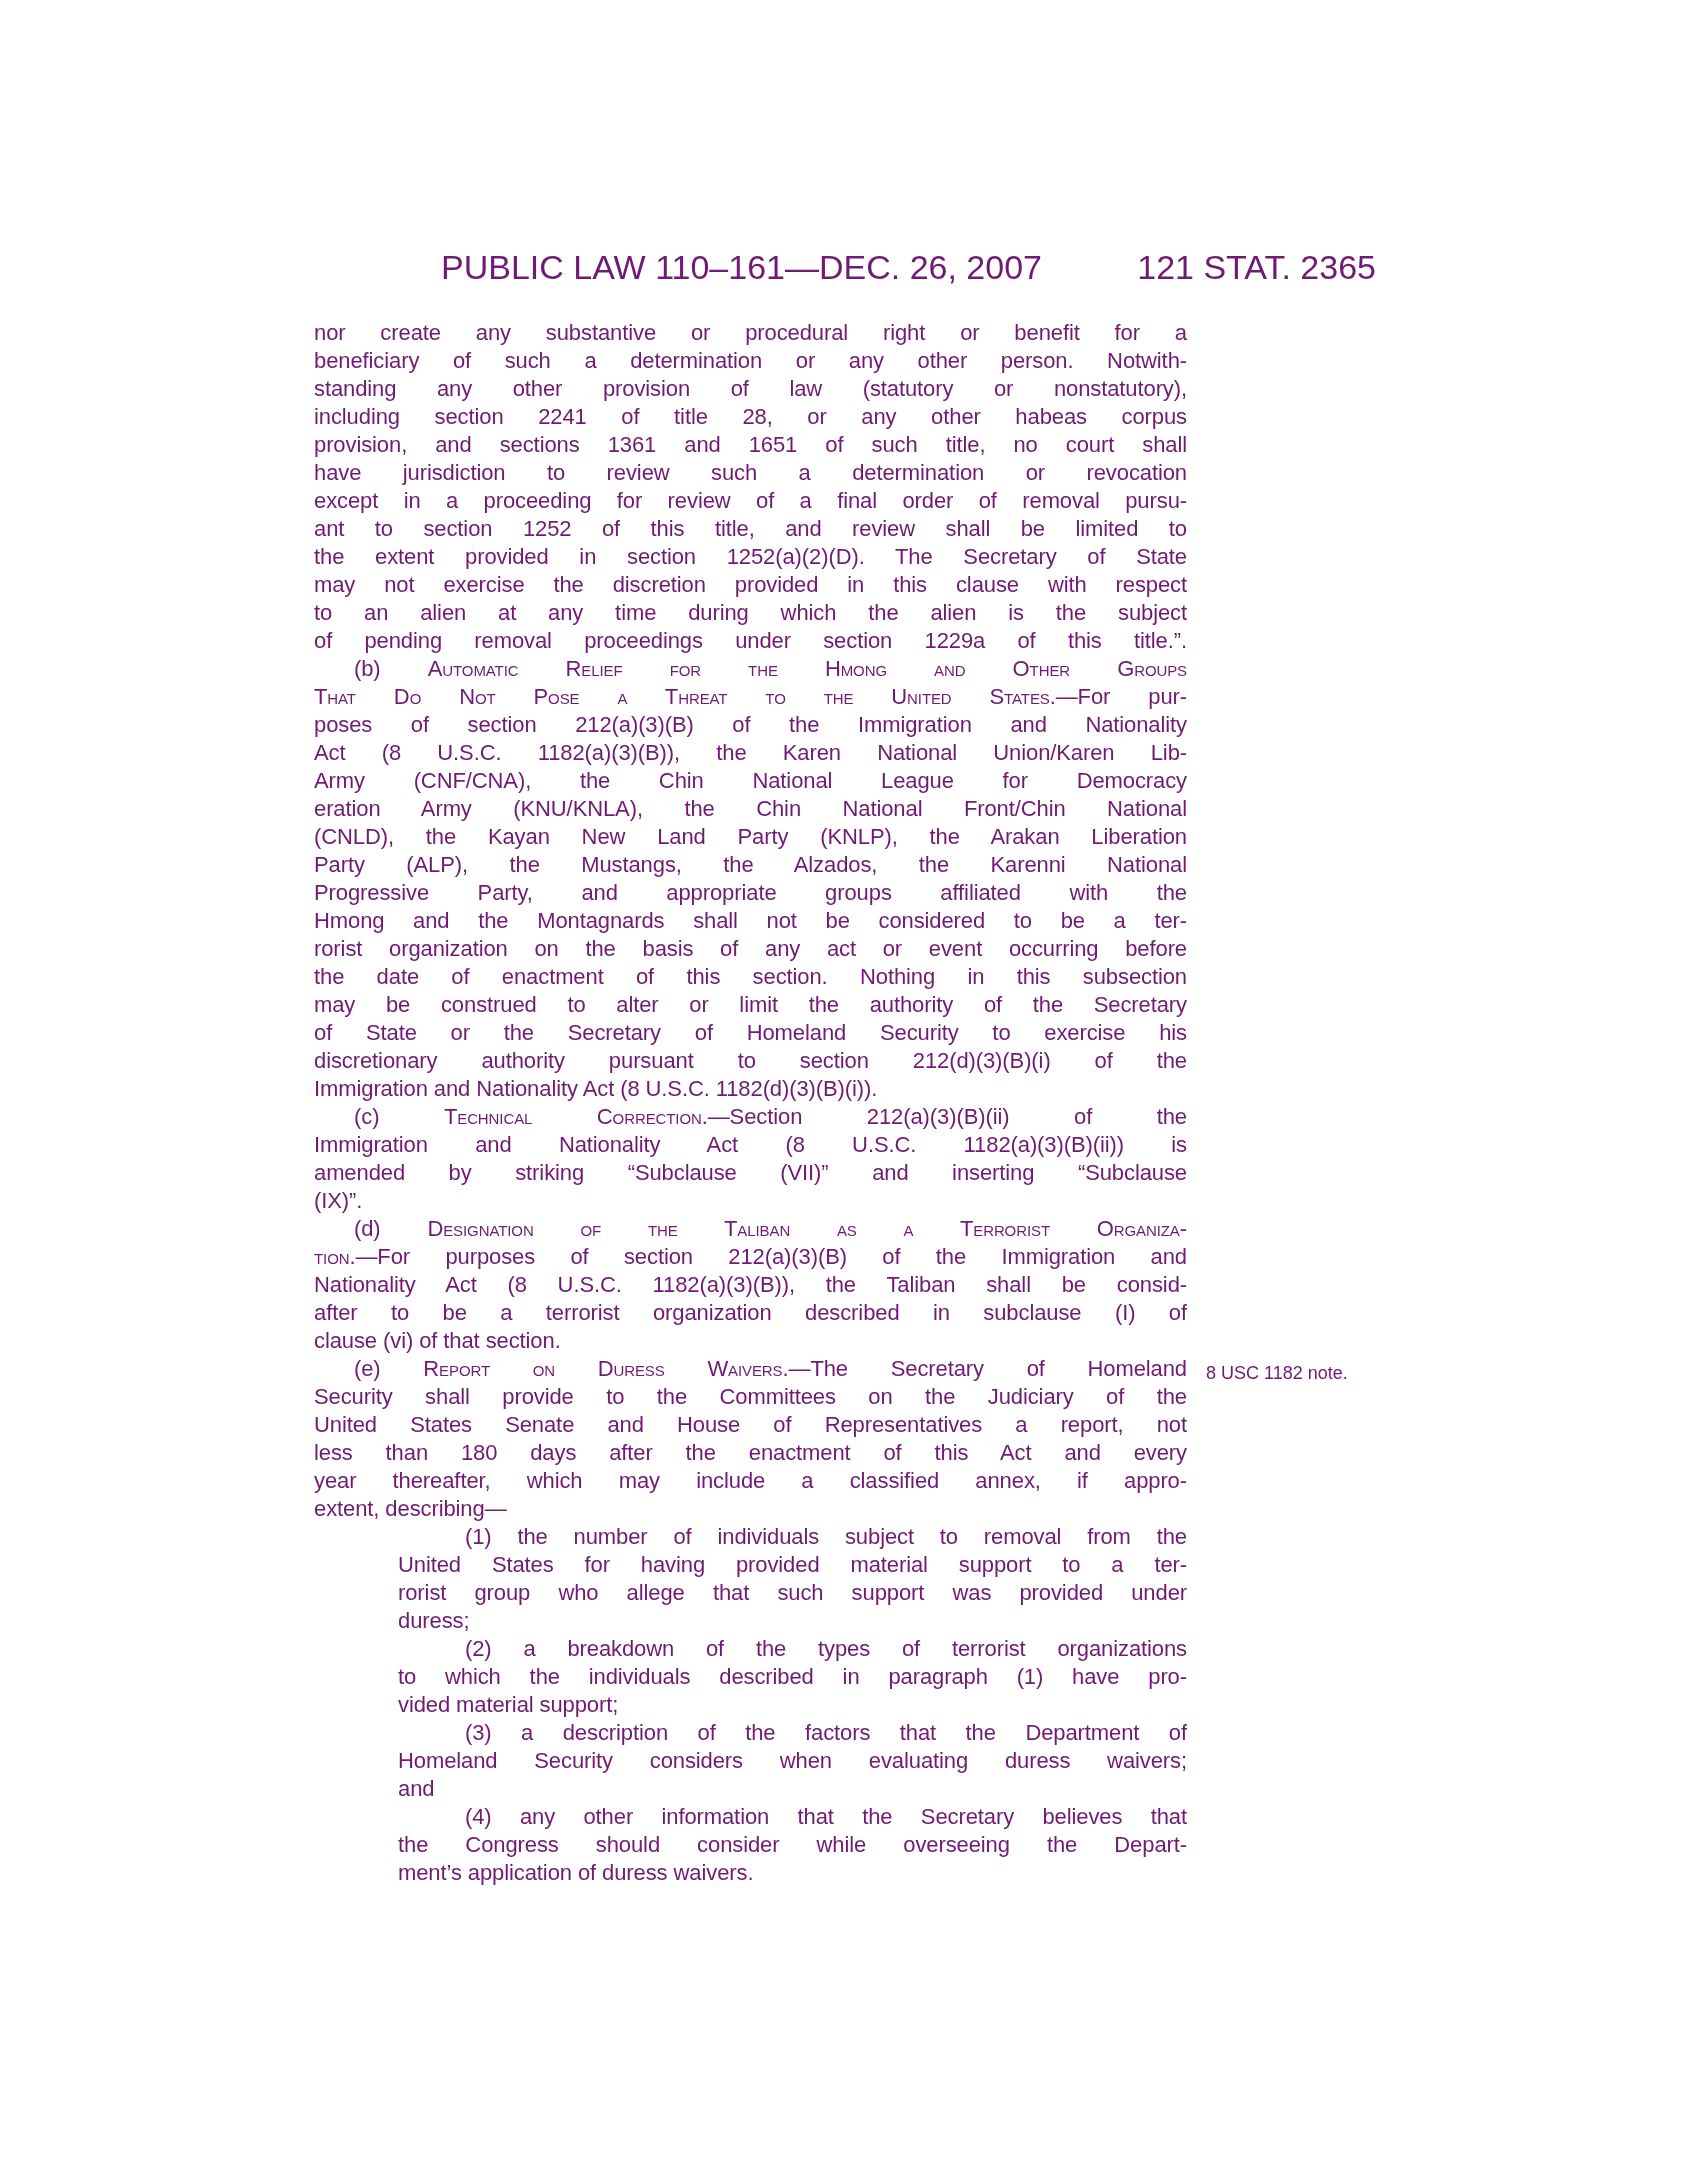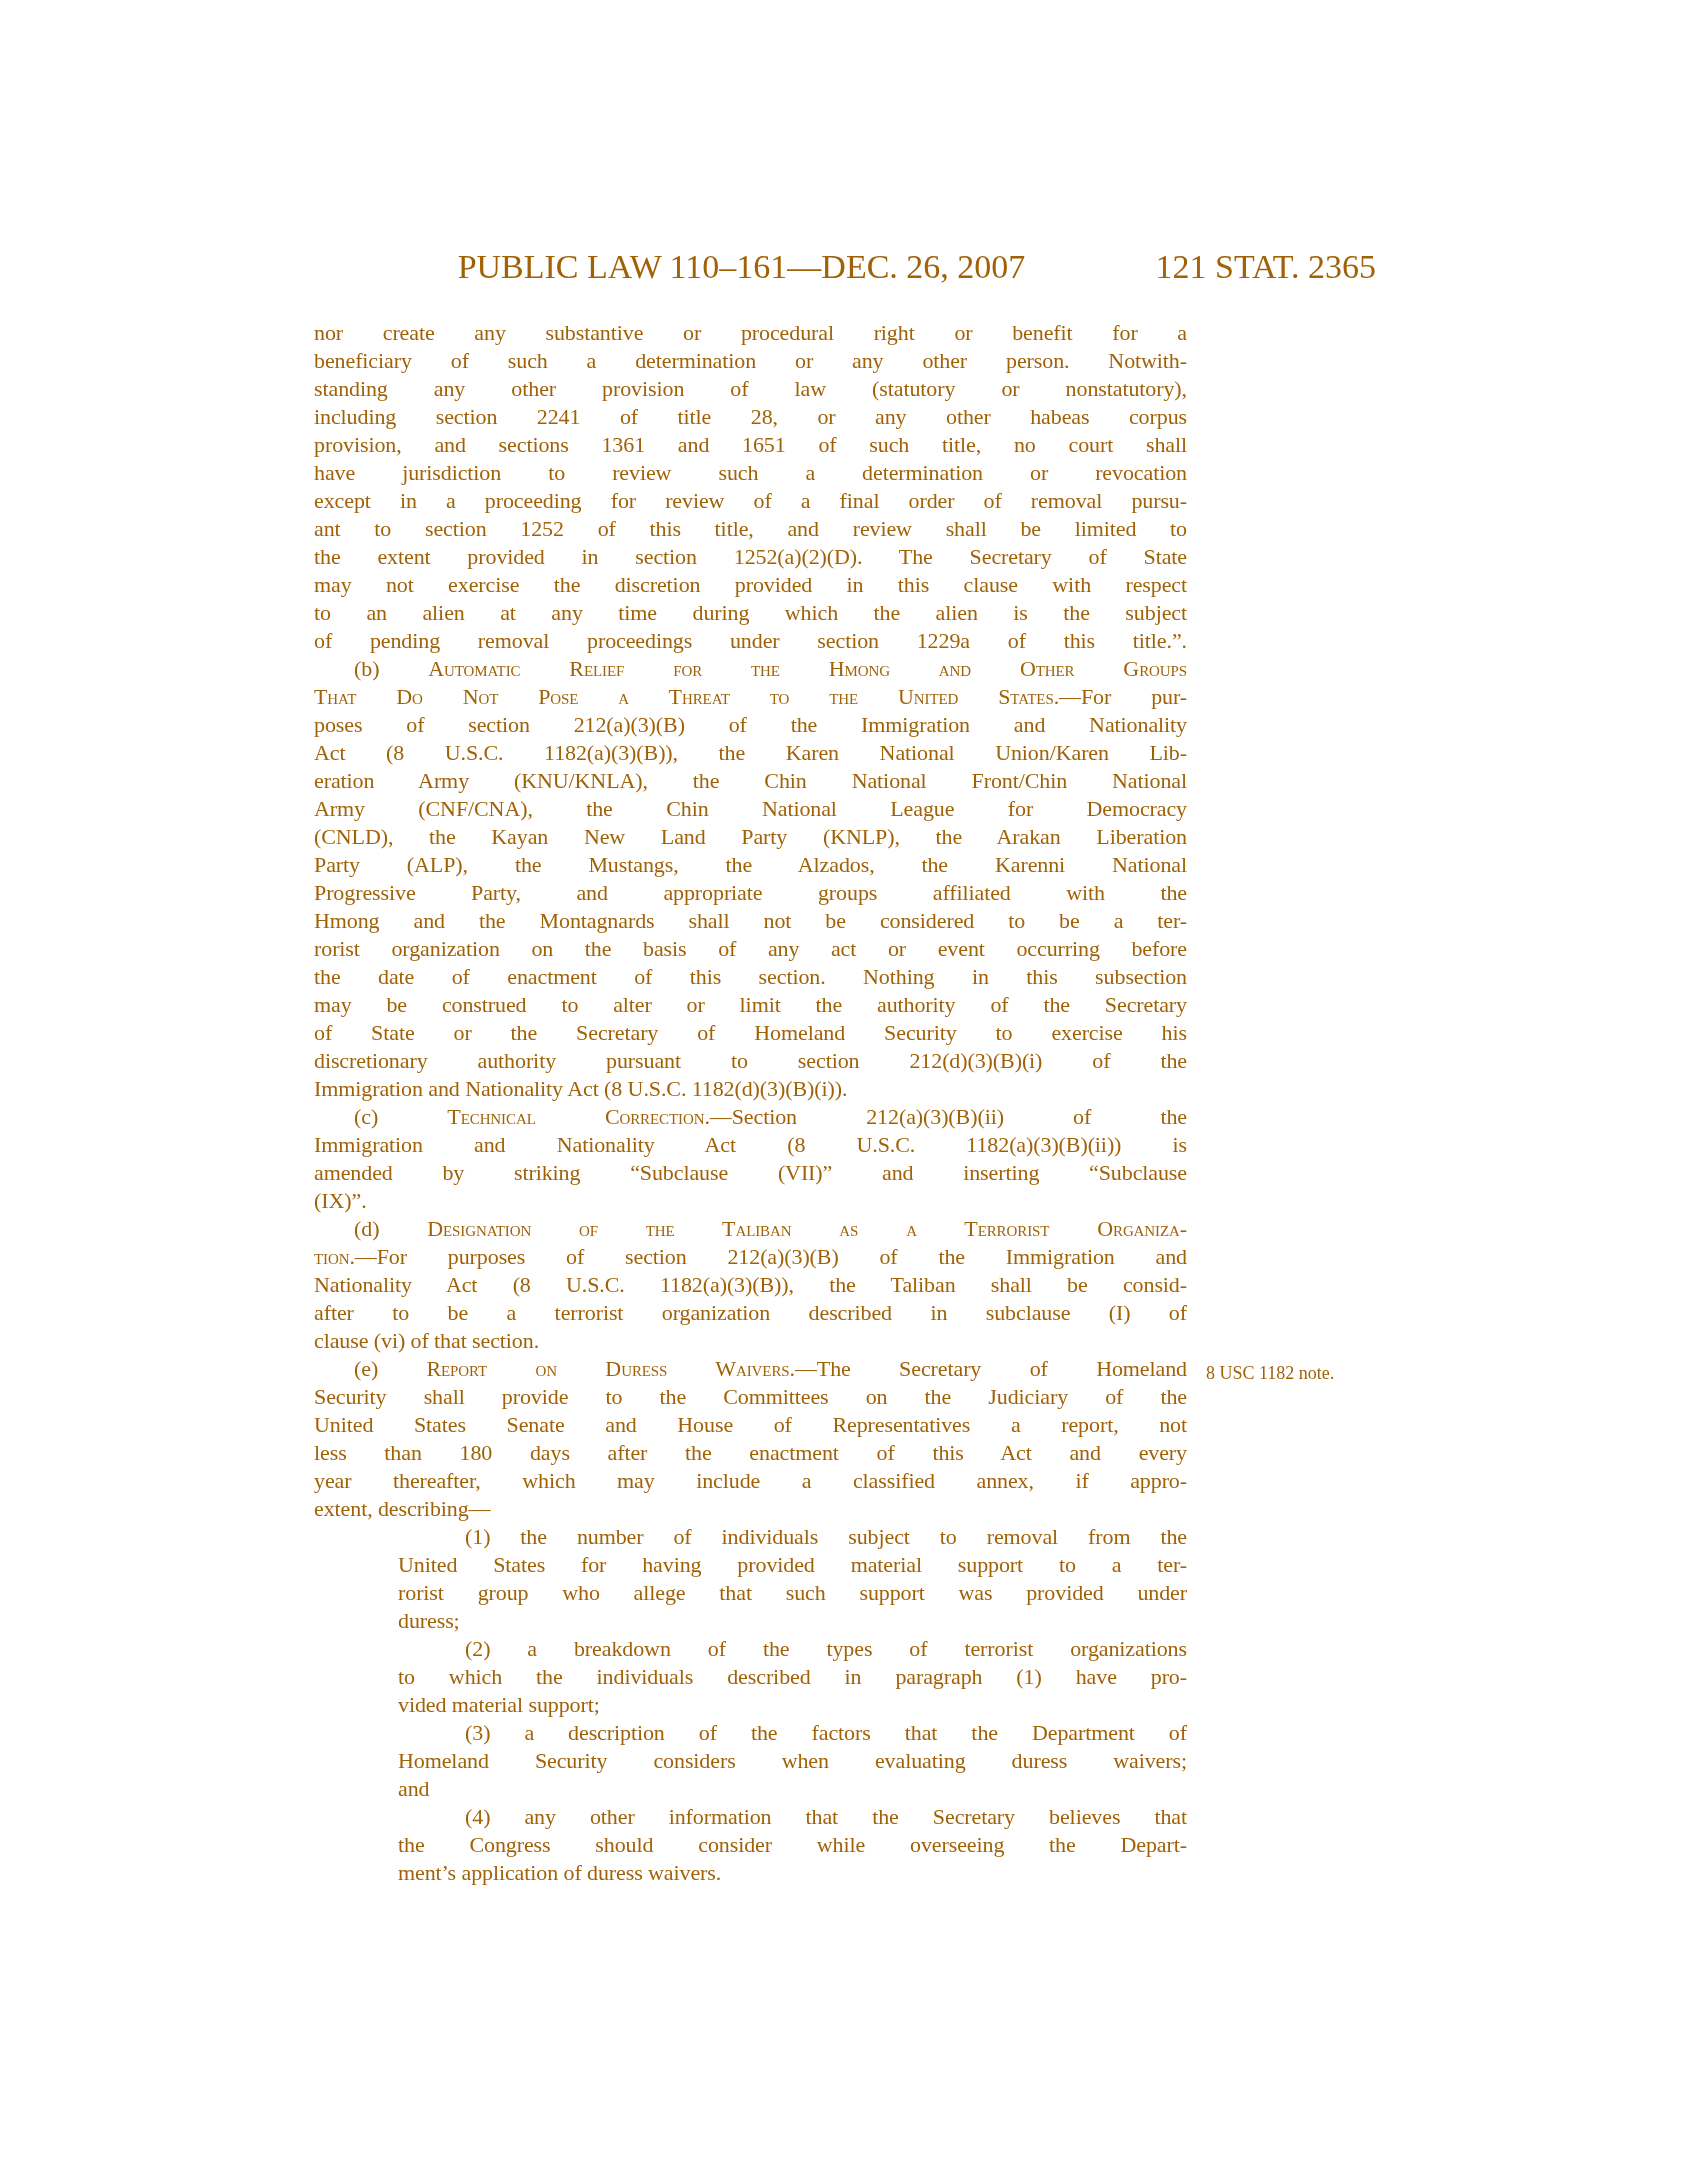--- a/index.html
+++ b/index.html
@@ -1,22 +1,22 @@
 <!DOCTYPE html>
 <html><head>
 <meta charset="utf-8">
 <style>
   html, body { margin: 0; padding: 0; background: #ffffff; }
   .page {
     position: relative;
     width: 1683px;
     height: 2178px;
     background: #ffffff;
-    color: #a16207;
-    font-family: Liberation Serif, serif;
+    color: #701a75;
+    font-family: Liberation Sans, sans-serif;
     overflow: hidden;
   }
   .header-law {
     position: absolute;
     top: 249px;
     left: 305px;
     width: 873px;
     text-align: center;
     font-size: 34px;
     line-height: 36px;
@@ -80,22 +80,22 @@
         <div class="line"><span>the extent provided in section 1252(a)(2)(D). The Secretary of State</span></div>
         <div class="line"><span>may not exercise the discretion provided in this clause with respect</span></div>
         <div class="line"><span>to an alien at any time during which the alien is the subject</span></div>
         <div class="line"><span>of pending removal proceedings under section 1229a of this title.”.</span></div>
       </div>
       <div class="para subsection">
         <div class="line first"><span>(b) </span><span class="sc">Automatic Relief for the Hmong and Other Groups</span></div>
         <div class="line"><span class="sc">That Do Not Pose a Threat to the United States.</span><span>—For pur-</span></div>
         <div class="line"><span>poses of section 212(a)(3)(B) of the Immigration and Nationality</span></div>
         <div class="line"><span>Act (8 U.S.C. 1182(a)(3)(B)), the Karen National Union/Karen Lib-</span></div>
+        <div class="line"><span>Army (CNF/CNA), the Chin National League for Democracy</span></div>
         <div class="line"><span>eration Army (KNU/KNLA), the Chin National Front/Chin National</span></div>
-        <div class="line"><span>Army (CNF/CNA), the Chin National League for Democracy</span></div>
         <div class="line"><span>(CNLD), the Kayan New Land Party (KNLP), the Arakan Liberation</span></div>
         <div class="line"><span>Party (ALP), the Mustangs, the Alzados, the Karenni National</span></div>
         <div class="line"><span>Progressive Party, and appropriate groups affiliated with the</span></div>
         <div class="line"><span>Hmong and the Montagnards shall not be considered to be a ter-</span></div>
         <div class="line"><span>rorist organization on the basis of any act or event occurring before</span></div>
         <div class="line"><span>the date of enactment of this section. Nothing in this subsection</span></div>
         <div class="line"><span>may be construed to alter or limit the authority of the Secretary</span></div>
         <div class="line"><span>of State or the Secretary of Homeland Security to exercise his</span></div>
         <div class="line"><span>discretionary authority pursuant to section 212(d)(3)(B)(i) of the</span></div>
         <div class="line no-stretch"><span>Immigration and Nationality Act (8 U.S.C. 1182(d)(3)(B)(i)).</span></div>

